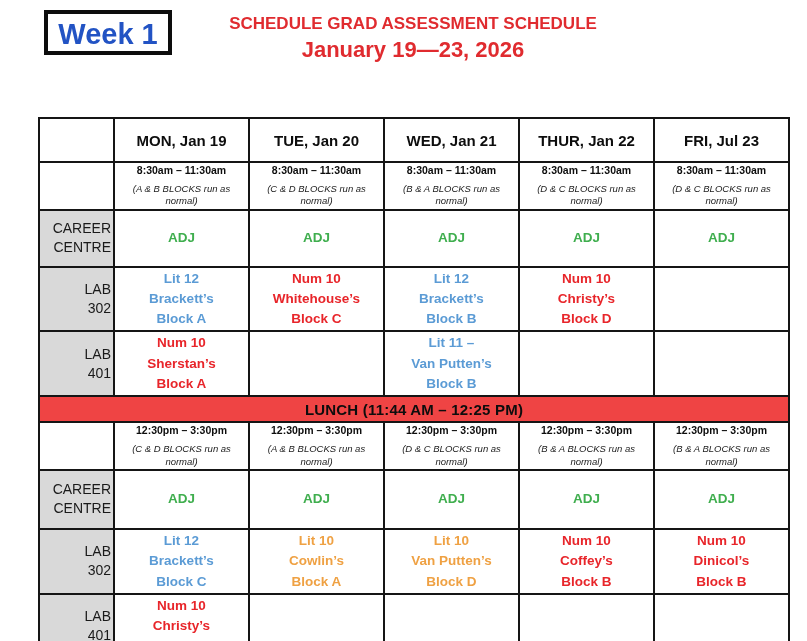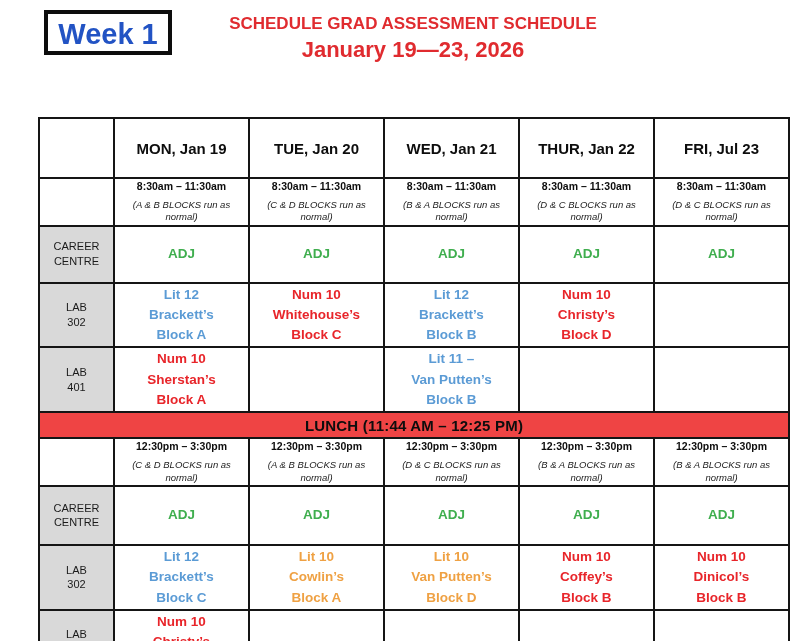--- a/index.html
+++ b/index.html
@@ -44,24 +44,25 @@
   }
   td {
     border: 2px solid #151515;
     vertical-align: middle;
     text-align: center;
     overflow: hidden;
     padding: 1px 2px;
   }
   .lbl {
     background: #d9d9d9;
-    font-size: 11px;
+    font-size: 14px;
     line-height: 1.35;
     white-space: pre-line;
     color: #1a1a1a;
+    text-align: right;
   }
   .day-h { font-weight: bold; font-size: 15px; color: #0d0d0d; }
   .time-line { font-weight: bold; font-size: 10.5px; color: #0d0d0d; }
   .time-note { font-style: italic; font-size: 9.5px; line-height: 1.3; color: #222; margin-top: 7px; }
   .entry {
     font-weight: bold;
     font-size: 13.5px;
     line-height: 1.5;
     white-space: pre-line;
   }
@@ -93,21 +94,21 @@
   <colgroup>
     <col style="width:75px">
     <col style="width:135px">
         <col style="width:135px">
         <col style="width:135px">
         <col style="width:135px">
         <col style="width:135px">
   </colgroup>
 
   <tbody>
-        <tr style="height:60px">
+        <tr style="height:44px">
     <td></td>
     <td class="day-h">MON, Jan 19</td>
     <td class="day-h">TUE, Jan 20</td>
     <td class="day-h">WED, Jan 21</td>
     <td class="day-h">THUR, Jan 22</td>
     <td class="day-h">FRI, Jul 23</td>
   </tr>
 
   <tr style="height:44px">
     <td></td>

